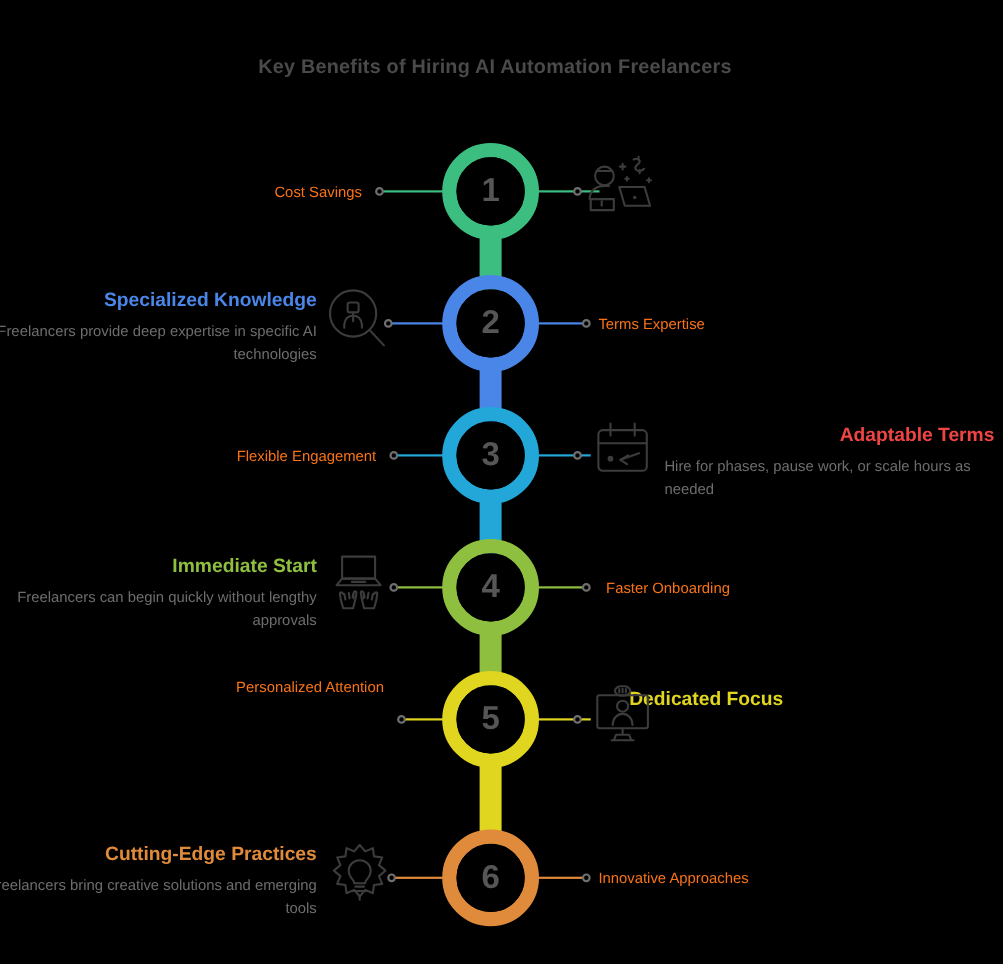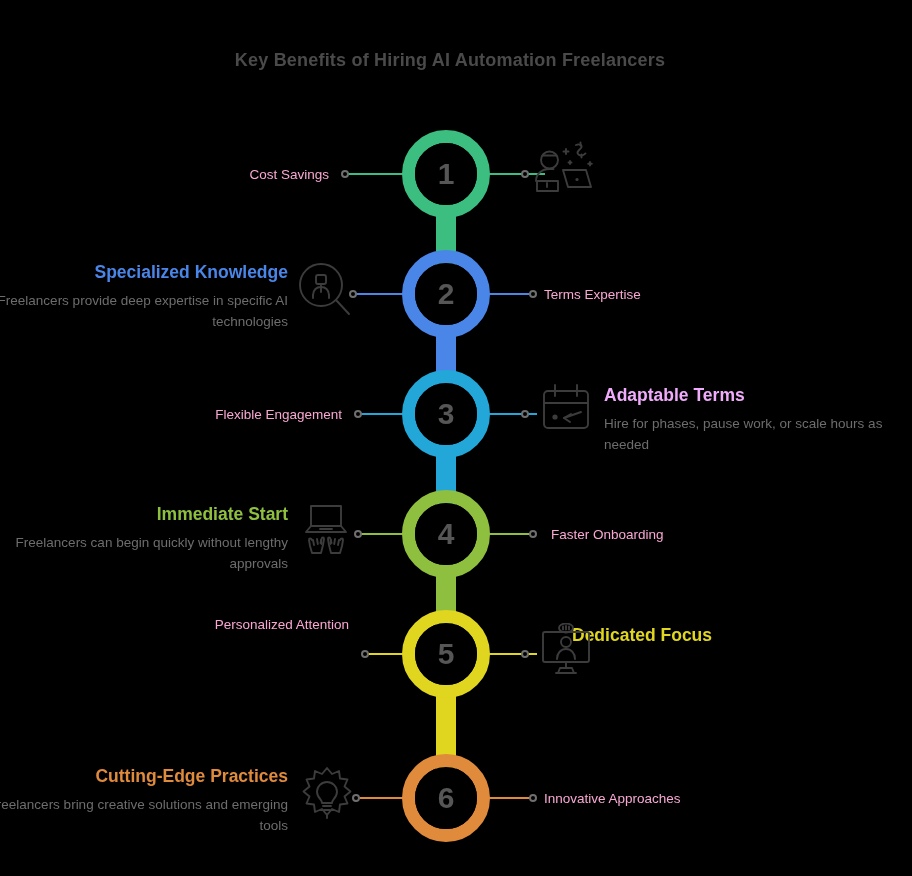--- a/index.html
+++ b/index.html
@@ -48,21 +48,21 @@
 
   
   .conn { position: absolute; height: 2px; z-index: 2; }
   .dot {
     position: absolute; width: 8px; height: 8px; border-radius: 50%;
     background: #000; border: 2px solid #6f6f6f; z-index: 3;
   }
 
   
   .plain {
-    position: absolute; font-size: 13.5px; color: #f9a8d4;
+    position: absolute; font-size: 13.5px; color: #f97316;
     white-space: nowrap; line-height: 1.3;
   }
   .plain.right-al { text-align: right; }
 
   .block { position: absolute; }
   .block .head {
     font-size: 17.5px; font-weight: bold; line-height: 1.25; white-space: nowrap;
   }
   .block .desc {
     font-size: 13.5px; color: #6d6d6d; line-height: 1.55; margin-top: 7px;
@@ -152,21 +152,21 @@
     <svg width="52" height="52" viewBox="0 0 52 52" fill="none" stroke="#3c3c3c" stroke-width="1.9" stroke-linecap="round" stroke-linejoin="round">
       <rect x="4" y="8" width="44" height="37" rx="4"></rect>
       <path d="M4 20h44"></path>
       <path d="M15 2v11M37 2v11"></path>
       <circle cx="15" cy="34" r="2.6" fill="#3c3c3c" stroke="none"></circle>
       <path d="M41 29L24 35"></path>
       <path d="M24 35l7-4M24 35l6 4"></path>
     </svg>
   </div>
   <div class="block" style="top:385px;left:604px;width:300px;">
-    <div class="head" style="color: #f0abfc;">Adaptable Terms</div>
+    <div class="head" style="color: #ef4444; text-align: right;">Adaptable Terms</div>
     <div class="desc">Hire for phases, pause work, or scale hours as needed</div>
   </div>
 
   <div class="node" style="top: 490px; color: rgb(143, 191, 63);">
     <div class="ring" style="border-color: rgb(143, 191, 63);"></div>
     <div class="hole"></div>
     <span class="num">4</span>
   </div>
   <div class="conn" style="top: 533px; left: 360px; width: 47px; background: rgb(143, 191, 63);"></div>
   <div class="dot" style="top:530px;left:354px;"></div>

